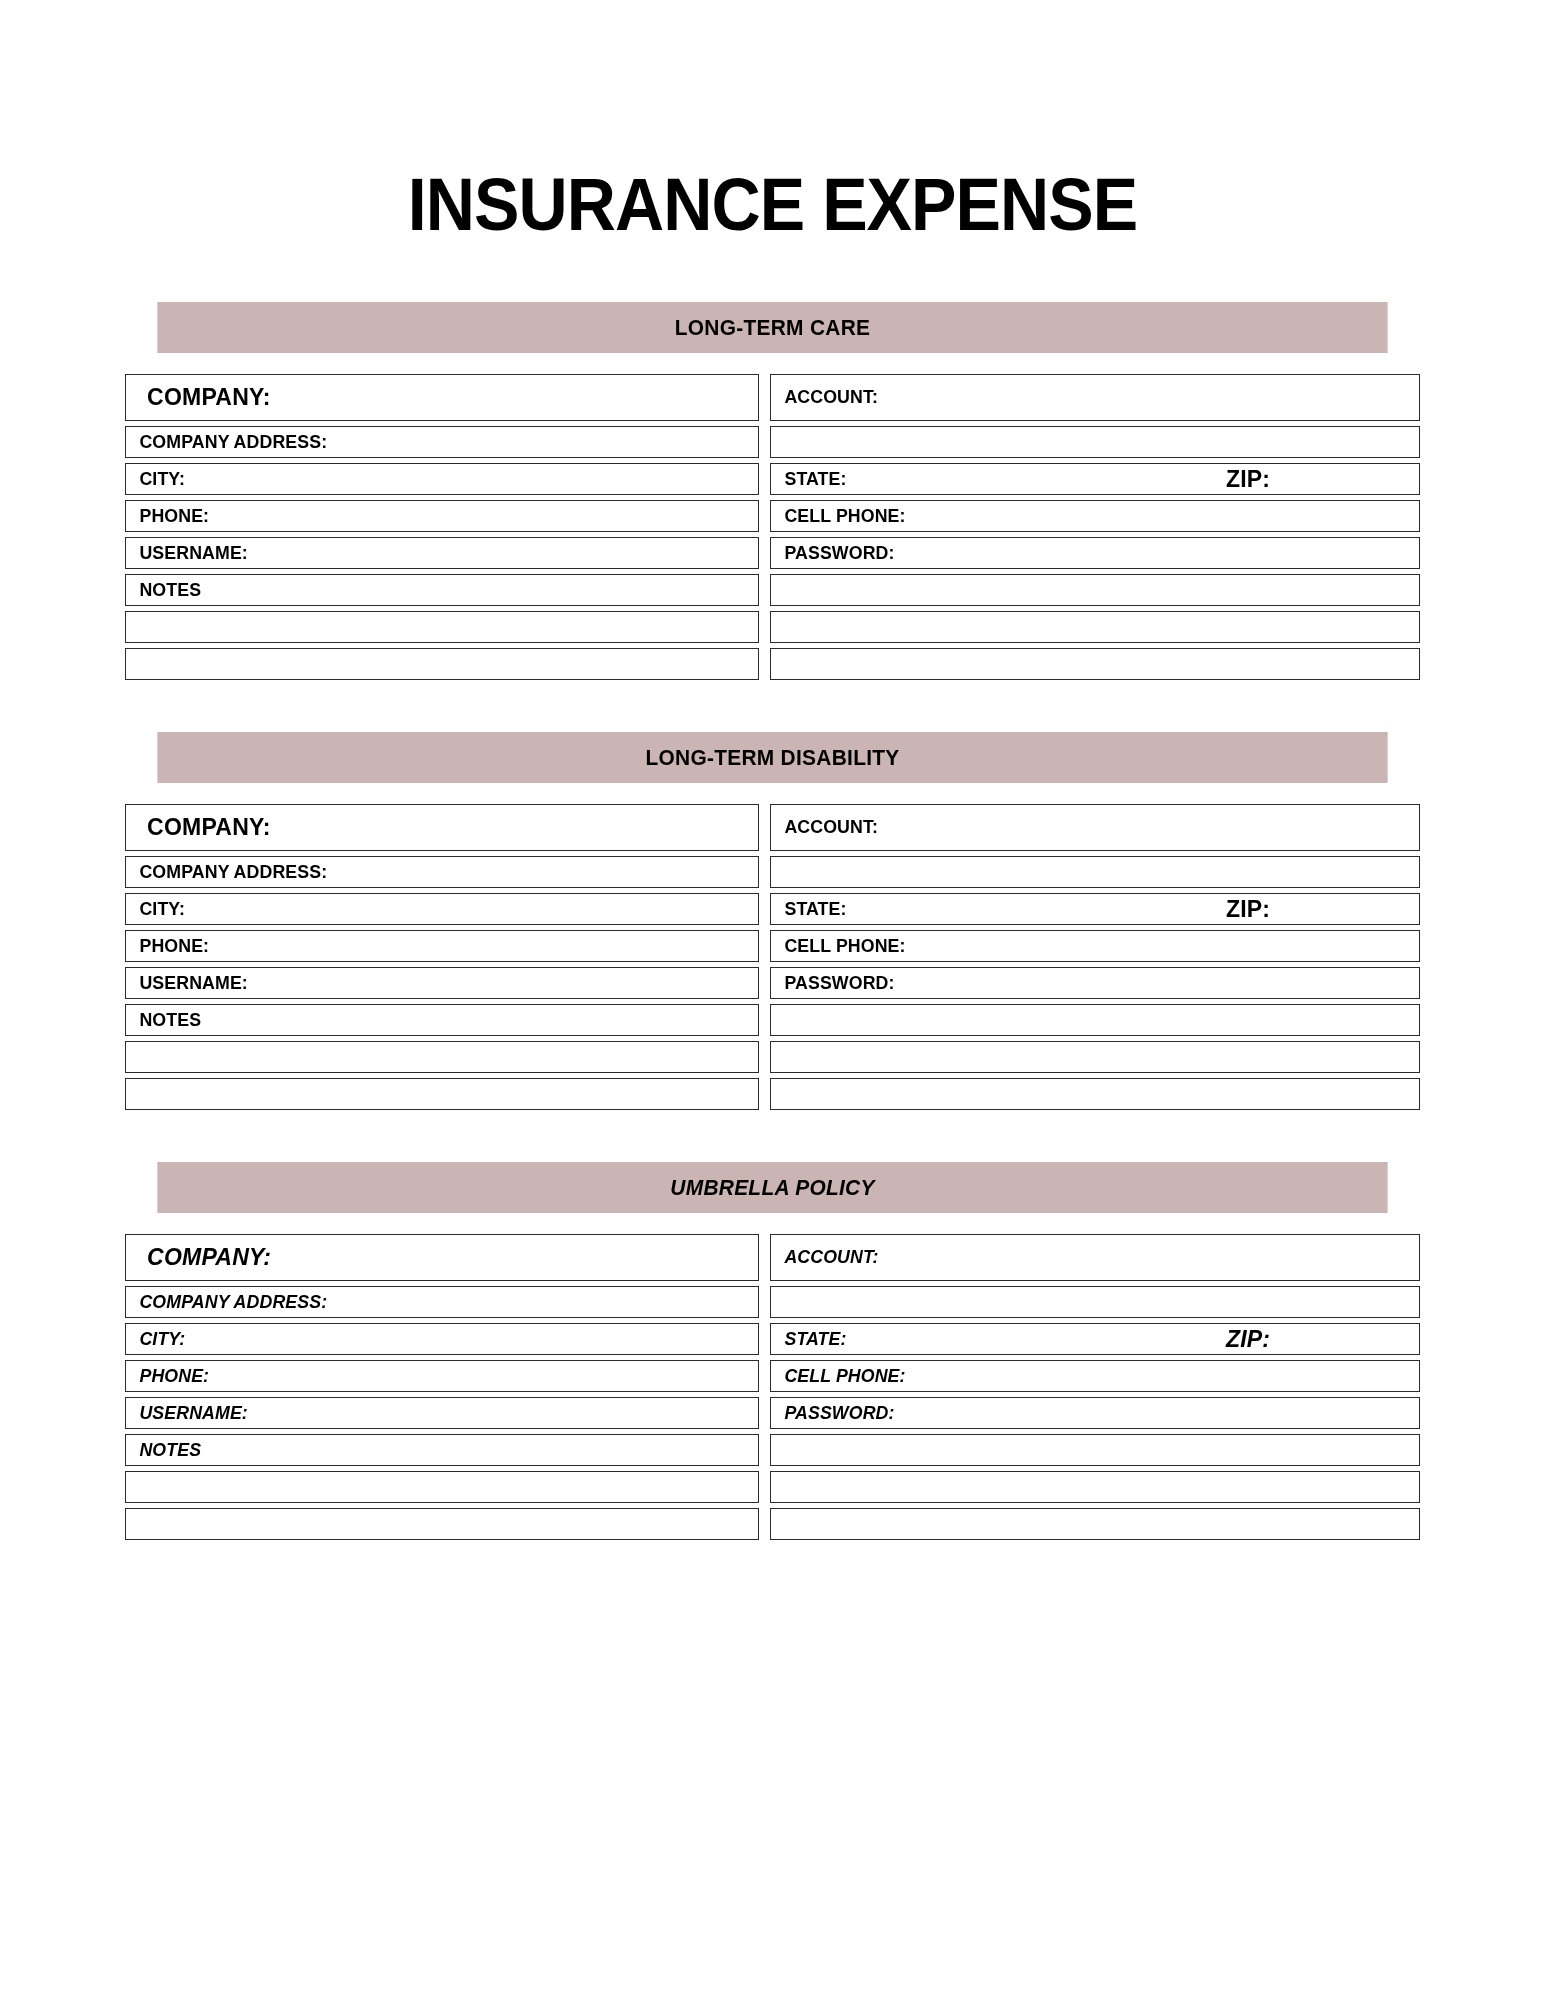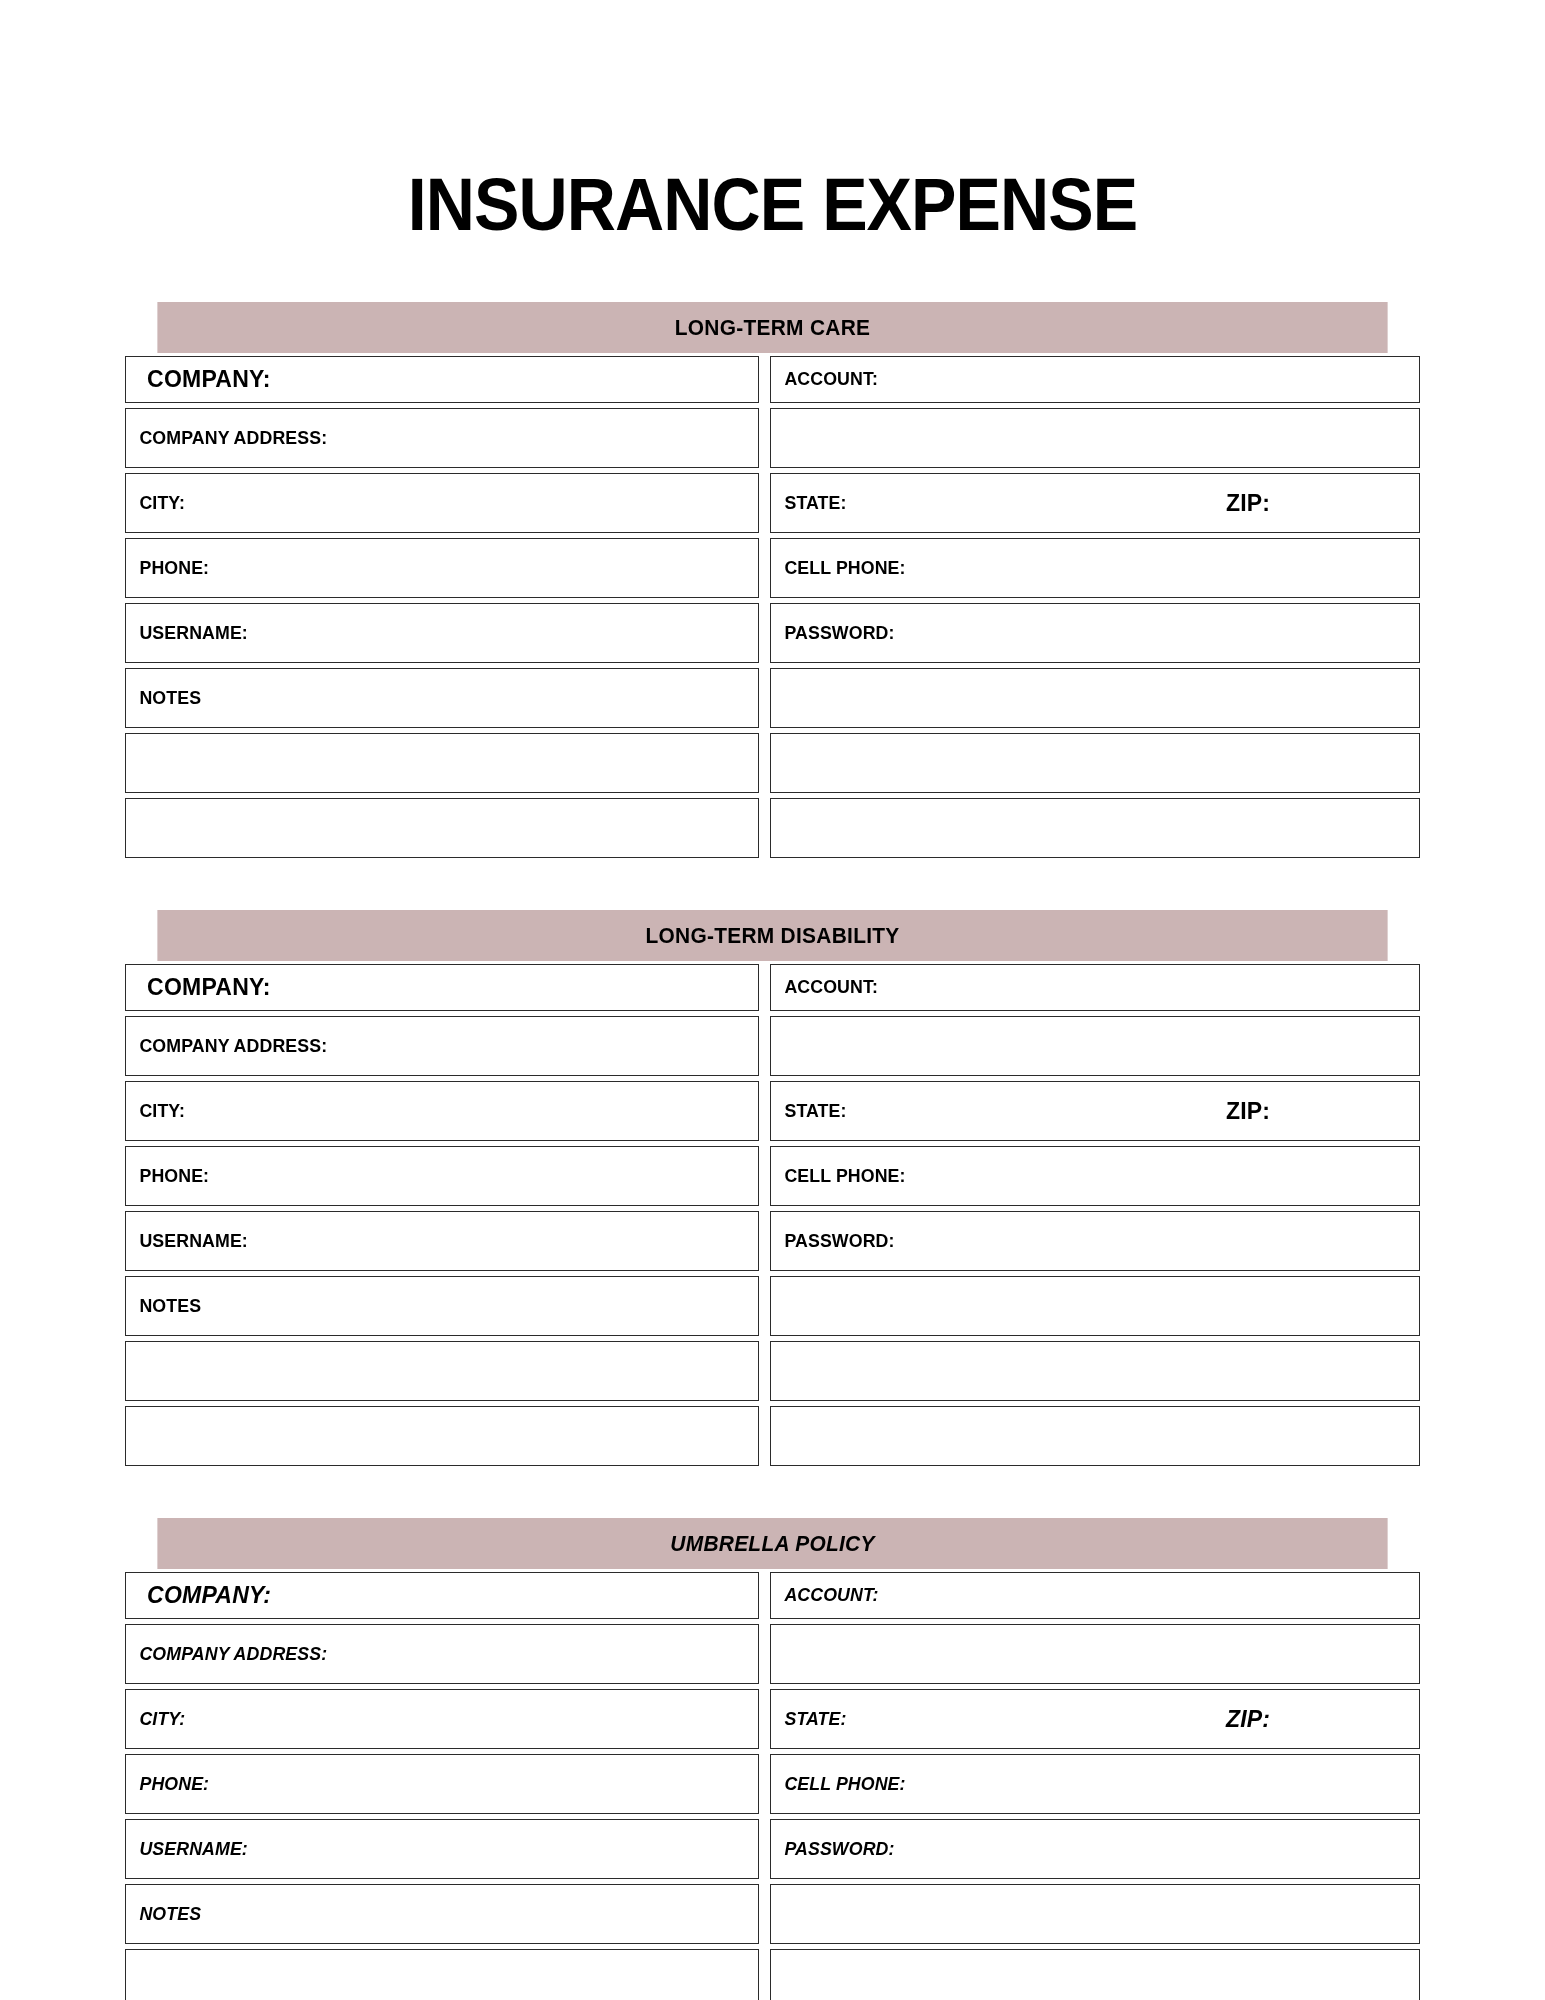--- a/index.html
+++ b/index.html
@@ -55,21 +55,21 @@
     font-size: 22px;
     font-weight: 700;
     letter-spacing: 0.3px;
     line-height: 1;
     padding: 15px 0 14px 0;
     transform: scaleX(0.95);
     transform-origin: center;
   }
 
   .rows {
-    margin-top: 3px;
+    margin-top: 21px;
     text-align: right;
   }
   .row {
     display: flex;
     gap: 11px;
     margin-bottom: 5px;
   }
   .row:last-child {
     margin-bottom: 0;
   }
@@ -83,21 +83,21 @@
     position: relative;
   }
   .cell-left {
     width: 634px;
     flex: 0 0 634px;
   }
   .cell-right {
     flex: 1 1 auto;
   }
 
-  .cell-h-std { height: 60px; }
+  .cell-h-std { height: 32px; }
   .cell-h-lg  { height: 47px; }
 
   .lbl {
     font-size: 18.5px;
     font-weight: 700;
     letter-spacing: 0.1px;
     padding-left: 14px;
     white-space: nowrap;
     transform: scaleX(0.96);
     transform-origin: left center;

